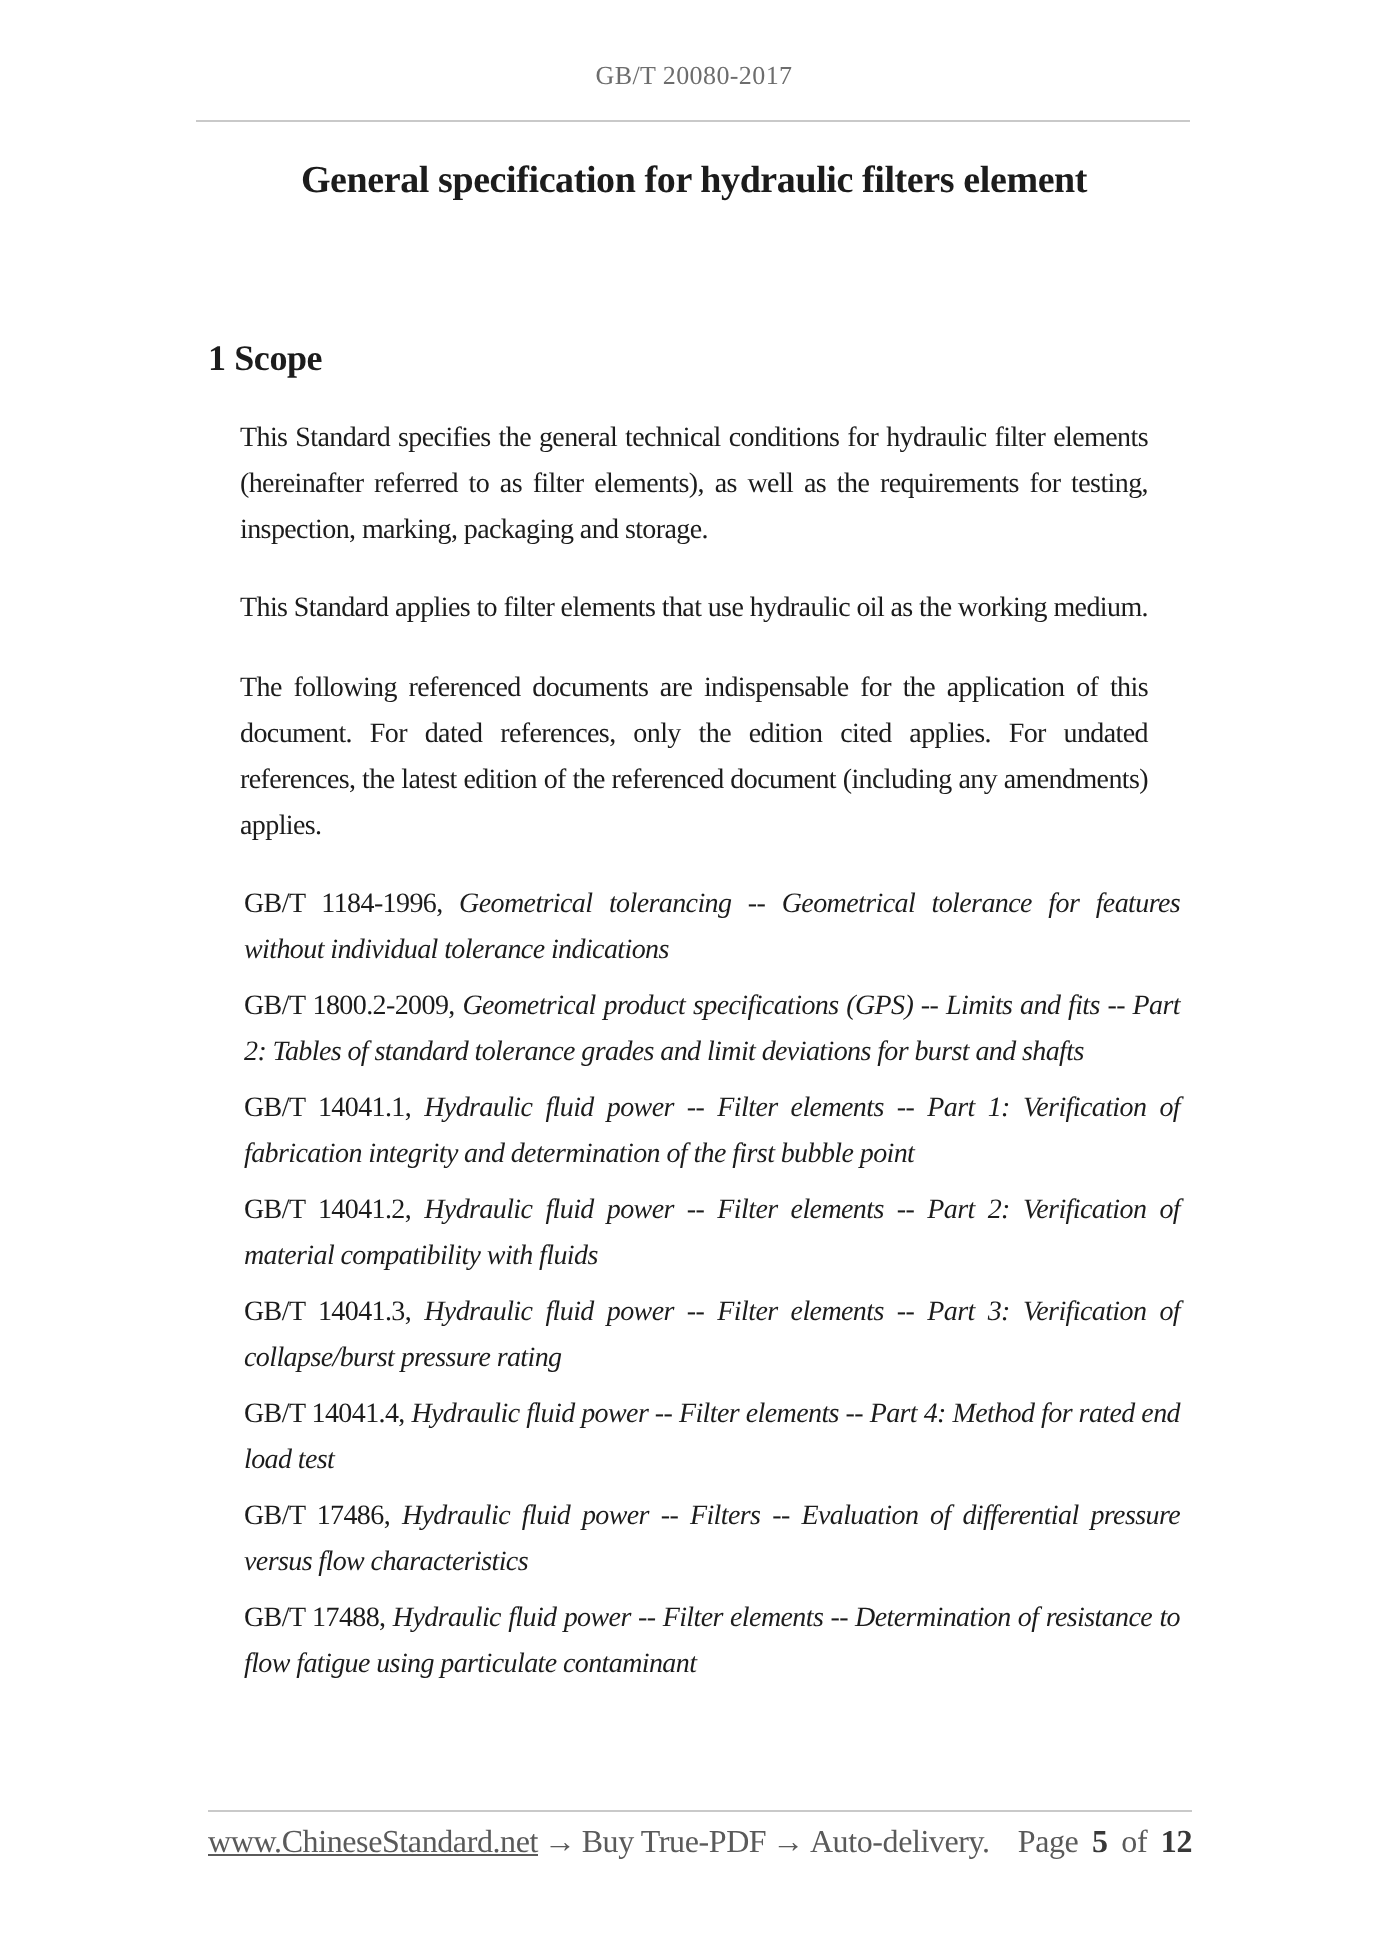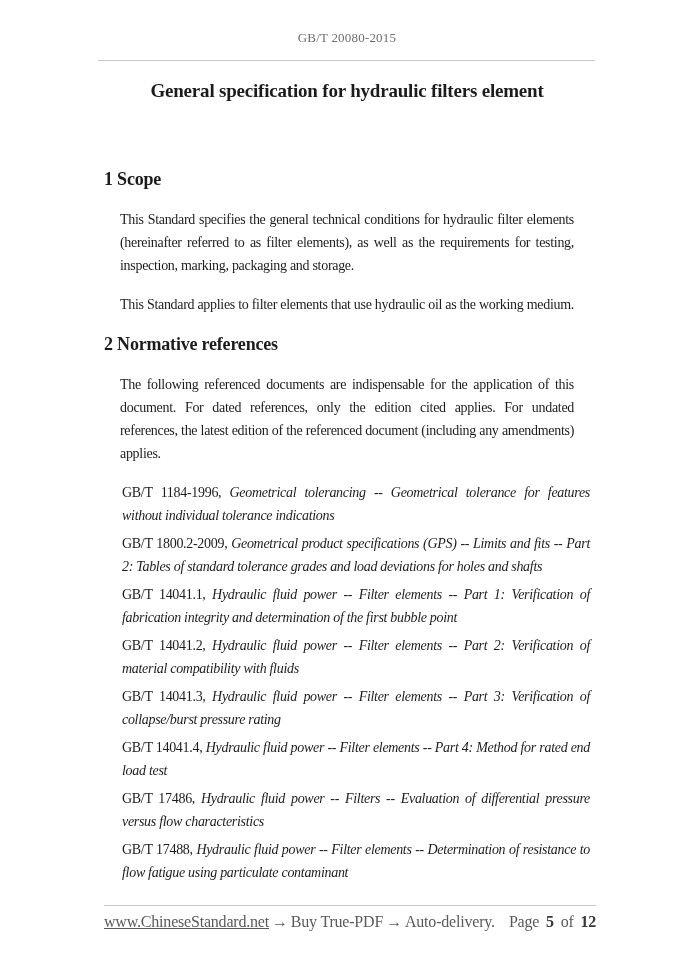--- a/index.html
+++ b/index.html
@@ -107,35 +107,34 @@
     color: #5a5a5a;
   }
   .footer-right { white-space: nowrap; word-spacing: 3px; }
   .footer-right b { color: #383838; }
 </style>
 </head>
 <body>
 
 <div class="page">
 
-  <div class="doc-number">GB/T 20080-2015</div>
+  <div class="doc-number">GB/T 20080-2017</div>
   <hr class="rule header-rule">
 
   <h1 class="title">General specification for hydraulic filters element</h1>
 
   <h2 class="heading h-scope">1 Scope</h2>
   <p class="body-par p-after-heading">This Standard specifies the general technical conditions for hydraulic filter elements (hereinafter referred to as filter elements), as well as the requirements for testing, inspection, marking, packaging and storage.</p>
   <p class="body-par p-follow">This Standard applies to filter elements that use hydraulic oil as the working medium.</p>
 
-  <h2 class="heading h-normative">2 Normative references</h2>
   <p class="body-par p-after-heading">The following referenced documents are indispensable for the application of this document. For dated references, only the edition cited applies. For undated references, the latest edition of the referenced document (including any amendments) applies.</p>
 
   <div class="refs">
     <p class="ref ref-first"><span class="ref-code">GB/T 1184-1996,</span> <em class="ref-title">Geometrical tolerancing -- Geometrical tolerance for features without individual tolerance indications</em></p>
-    <p class="ref"><span class="ref-code">GB/T 1800.2-2009,</span> <em class="ref-title">Geometrical product specifications (GPS) -- Limits and fits -- Part 2: Tables of standard tolerance grades and load deviations for holes and shafts</em></p>
+    <p class="ref"><span class="ref-code">GB/T 1800.2-2009,</span> <em class="ref-title">Geometrical product specifications (GPS) -- Limits and fits -- Part 2: Tables of standard tolerance grades and limit deviations for burst and shafts</em></p>
     <p class="ref"><span class="ref-code">GB/T 14041.1,</span> <em class="ref-title">Hydraulic fluid power -- Filter elements -- Part 1: Verification of fabrication integrity and determination of the first bubble point</em></p>
     <p class="ref"><span class="ref-code">GB/T 14041.2,</span> <em class="ref-title">Hydraulic fluid power -- Filter elements -- Part 2: Verification of material compatibility with fluids</em></p>
     <p class="ref"><span class="ref-code">GB/T 14041.3,</span> <em class="ref-title">Hydraulic fluid power -- Filter elements -- Part 3: Verification of collapse/burst pressure rating</em></p>
     <p class="ref"><span class="ref-code">GB/T 14041.4,</span> <em class="ref-title">Hydraulic fluid power -- Filter elements -- Part 4: Method for rated end load test</em></p>
     <p class="ref"><span class="ref-code">GB/T 17486,</span> <em class="ref-title">Hydraulic fluid power -- Filters -- Evaluation of differential pressure versus flow characteristics</em></p>
     <p class="ref"><span class="ref-code">GB/T 17488,</span> <em class="ref-title">Hydraulic fluid power -- Filter elements -- Determination of resistance to flow fatigue using particulate contaminant</em></p>
   </div>
 
   <div class="footer">
     <hr class="rule footer-rule">

